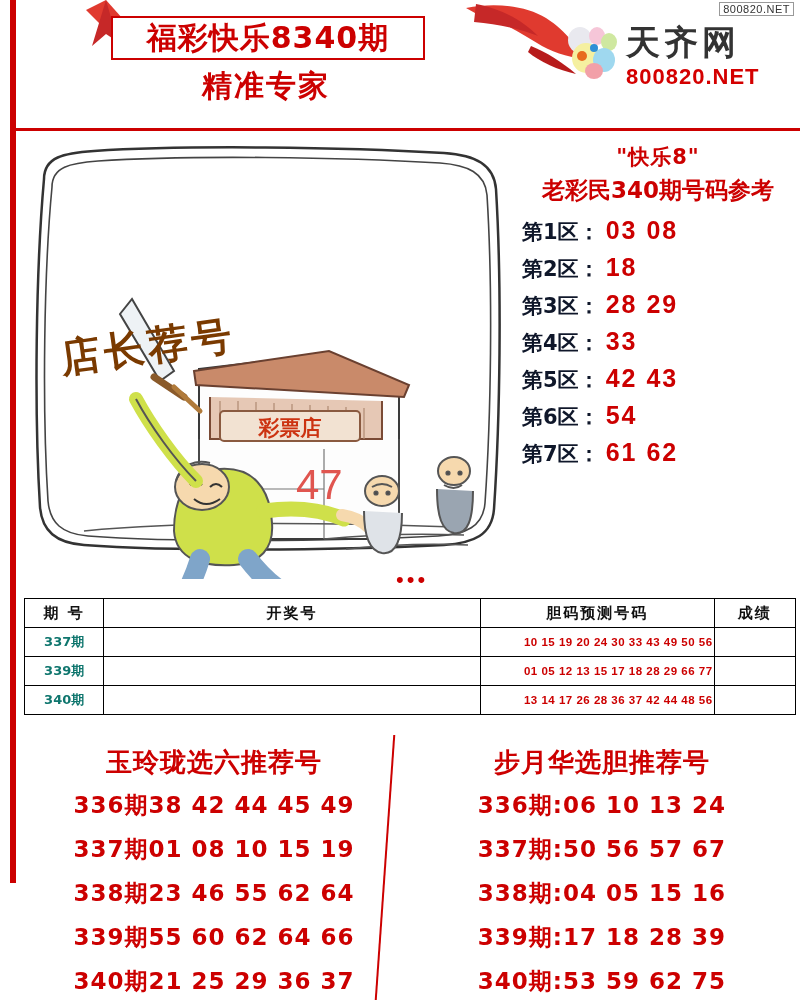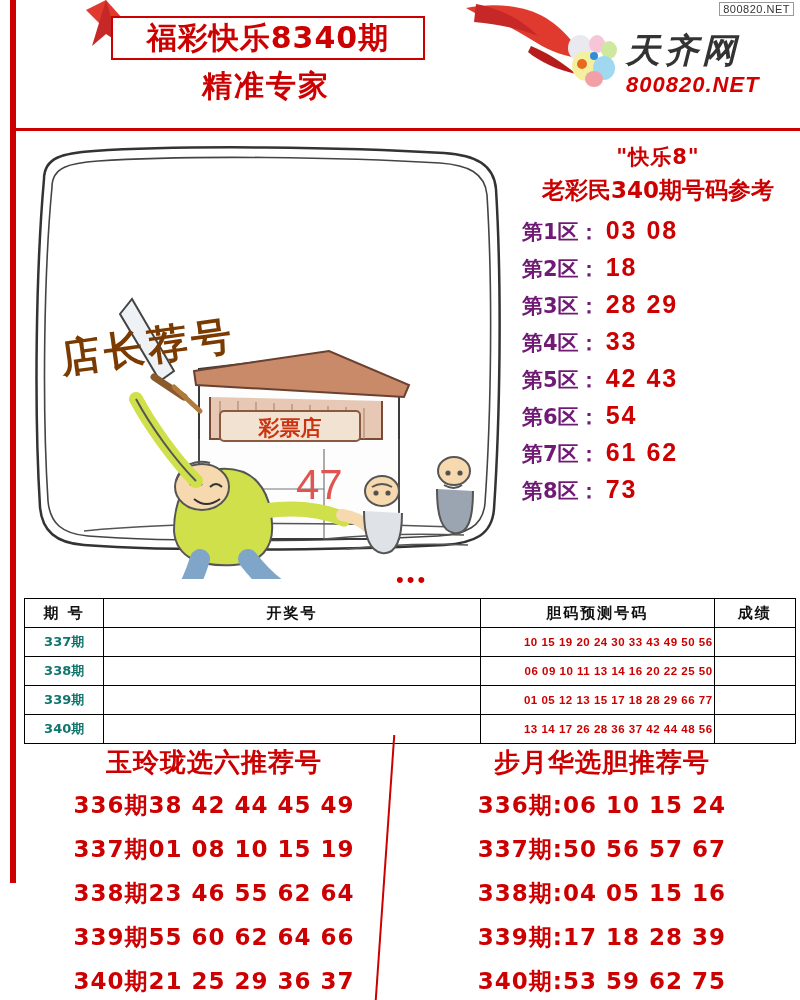--- a/index.html
+++ b/index.html
@@ -82,24 +82,23 @@
     text-align: center;
     font-size: 30px;
     font-weight: bold;
     color: #cc0000;
     letter-spacing: 2px;
     font-family: "DejaVu Sans", sans-serif;
   }
   .logo-area {
     position: absolute;
     right: 20px;
-    top: 28px;
+    top: 20px;
     width: 220px;
     height: 90px;
-    font-style: italic;
   }
   .logo-mark {
     position: absolute;
     left: 0;
     top: 6px;
     width: 56px;
     height: 54px;
   }
   .logo-name {
     position: absolute;
@@ -164,21 +163,21 @@
   }
   .zone-row {
     display: flex;
     align-items: baseline;
     margin: 0 0 7px 2px;
     height: 30px;
   }
   .zone-label {
     font-size: 21px;
     font-weight: bold;
-    color: #701a75;
+    color: #0f172a;
     font-family: "DejaVu Sans", sans-serif;
     white-space: nowrap;
   }
   .zone-nums {
     font-size: 25px;
     font-weight: bold;
     color: #cc0000;
     margin-left: 6px;
     letter-spacing: 2px;
     font-family: "Liberation Sans", sans-serif;
@@ -423,24 +422,20 @@
           <span class="zone-label">第5区：</span>
           <span class="zone-nums">42 43</span>
         </div>
         <div class="zone-row">
           <span class="zone-label">第6区：</span>
           <span class="zone-nums">54</span>
         </div>
         <div class="zone-row">
           <span class="zone-label">第7区：</span>
           <span class="zone-nums">61 62</span>
-        </div>
-        <div class="zone-row">
-          <span class="zone-label">第8区：</span>
-          <span class="zone-nums">73</span>
         </div>
       </div>
     </div>
 
     <div class="dots">•••</div>
   </div>
 
   <div class="table-wrap">
     <table class="hist">
       <colgroup>
@@ -458,26 +453,20 @@
         </tr>
       </thead>
       <tbody>
         <tr>
           <td class="issue">337期</td>
           <td class="open"></td>
           <td class="pred">10 15 19 20 24 30 33 43 49 50 56</td>
           <td class="score"></td>
         </tr>
         <tr>
-          <td class="issue">338期</td>
-          <td class="open"></td>
-          <td class="pred">06 09 10 11 13 14 16 20 22 25 50</td>
-          <td class="score"></td>
-        </tr>
-        <tr>
           <td class="issue">339期</td>
           <td class="open"></td>
           <td class="pred">01 05 12 13 15 17 18 28 29 66 77</td>
           <td class="score"></td>
         </tr>
         <tr>
           <td class="issue">340期</td>
           <td class="open"></td>
           <td class="pred">13 14 17 26 28 36 37 42 44 48 56</td>
           <td class="score"></td>
@@ -493,21 +482,21 @@
       <div class="bcol-title">玉玲珑选六推荐号</div>
       <div class="bcol-line">336期38 42 44 45 49</div>
       <div class="bcol-line">337期01 08 10 15 19</div>
       <div class="bcol-line">338期23 46 55 62 64</div>
       <div class="bcol-line">339期55 60 62 64 66</div>
       <div class="bcol-line">340期21 25 29 36 37</div>
     </div>
 
     <div class="bcol bcol-right">
       <div class="bcol-title">步月华选胆推荐号</div>
-      <div class="bcol-line">336期:06 10 15 24</div>
+      <div class="bcol-line">336期:06 10 13 24</div>
       <div class="bcol-line">337期:50 56 57 67</div>
       <div class="bcol-line">338期:04 05 15 16</div>
       <div class="bcol-line">339期:17 18 28 39</div>
       <div class="bcol-line">340期:53 59 62 75</div>
     </div>
   </div>
 
 </div>
 
 </body></html>

